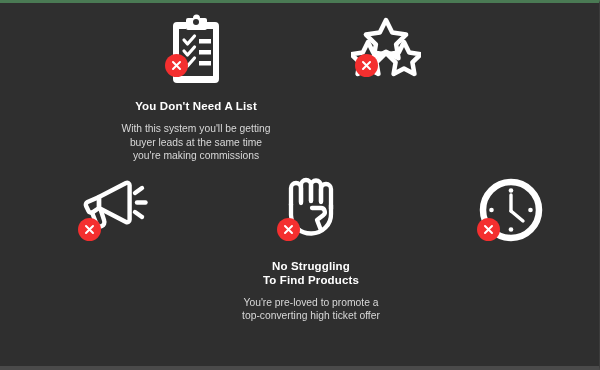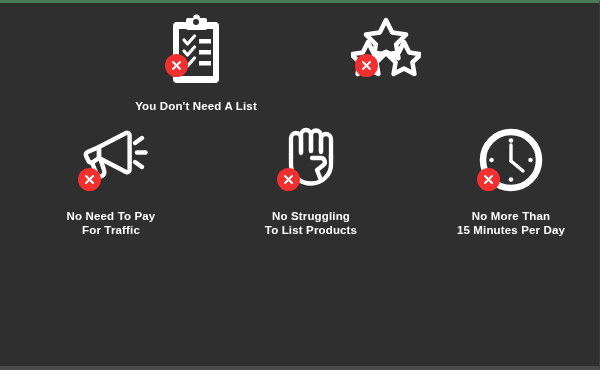--- a/index.html
+++ b/index.html
@@ -117,20 +117,23 @@
             <rect x="34" y="36" width="12" height="4.5" fill="#ffffff"></rect>
             <rect x="34" y="47" width="12" height="4.5" fill="#ffffff"></rect>
           </svg>
           <span class="badge badge-clipboard">
             <svg width="11" height="11" viewBox="0 0 11 11">
               <path d="M2 2 L9 9 M9 2 L2 9" stroke="#ffffff" stroke-width="2" stroke-linecap="round"></path>
             </svg>
           </span>
         </div>
         <div class="card-title">You Don't Need A List</div>
+        <div class="card-desc">With this system you'll be getting
+buyer leads at the same time
+you're making commissions</div>
       </div>
 
       <div class="card">
         <div class="icon-wrap">
           <svg width="70" height="70" viewBox="0 0 70 70">
             <path d="M35 5 l6.2 12.6 l13.9 2 l-10 9.8 l2.4 13.8 l-12.5 -6.5 l-12.5 6.5 l2.4 -13.8 l-10 -9.8 l13.9 -2 z" fill="none" stroke="#ffffff" stroke-width="4.5" stroke-linejoin="round"></path>
             <path d="M17 27 l5.2 10.5 l11.6 1.7 l-8.4 8.2 l2 11.5 l-10.4 -5.4 l-10.4 5.4 l2 -11.5 l-8.4 -8.2 l11.6 -1.7 z" fill="none" stroke="#ffffff" stroke-width="4.5" stroke-linejoin="round"></path>
             <path d="M53 27 l5.2 10.5 l11.6 1.7 l-8.4 8.2 l2 11.5 l-10.4 -5.4 l-10.4 5.4 l2 -11.5 l-8.4 -8.2 l11.6 -1.7 z" fill="none" stroke="#ffffff" stroke-width="4.5" stroke-linejoin="round"></path>
           </svg>
           <span class="badge badge-stars">
@@ -156,22 +159,20 @@
               <path d="M63 25.5 h8.5"></path>
               <path d="M61 35 l7 5"></path>
             </g>
           </svg>
           <span class="badge badge-megaphone">
             <svg width="11" height="11" viewBox="0 0 11 11">
               <path d="M2 2 L9 9 M9 2 L2 9" stroke="#ffffff" stroke-width="2" stroke-linecap="round"></path>
             </svg>
           </span>
         </div>
-        <div class="card-title">No Need To Pay
-For Traffic</div>
       </div>
 
       <div class="card card-bottom">
         <div class="icon-wrap">
           <svg width="60" height="70" viewBox="0 0 60 70">
             <g fill="none" stroke="#ffffff" stroke-width="4.3" stroke-linejoin="round" stroke-linecap="round">
               <path d="M10 30 V13 a5 5 0 0 1 10 0 v15"></path>
               <path d="M20 27 V10 a5 5 0 0 1 10 0 v16"></path>
               <path d="M30 26 V10.5 a5 5 0 0 1 10 0 v16"></path>
               <path d="M40 27 V14 a5 5 0 0 1 10 0 v20"></path>
@@ -179,39 +180,39 @@
               <path d="M31 33 h9 a4 4 0 0 1 2.5 7 l-6.5 5 l3.5 9"></path>
             </g>
           </svg>
           <span class="badge badge-fist">
             <svg width="11" height="11" viewBox="0 0 11 11">
               <path d="M2 2 L9 9 M9 2 L2 9" stroke="#ffffff" stroke-width="2" stroke-linecap="round"></path>
             </svg>
           </span>
         </div>
         <div class="card-title">No Struggling
-To List Products</div>
+To Find Products</div>
+        <div class="card-desc">You're pre-loved to promote a
+top-converting high ticket offer</div>
       </div>
 
       <div class="card card-bottom">
         <div class="icon-wrap">
           <svg width="66" height="66" viewBox="0 0 66 66">
             <circle cx="33" cy="33" r="28" fill="none" stroke="#ffffff" stroke-width="6.5"></circle>
             <circle cx="33" cy="13.5" r="2.3" fill="#ffffff"></circle>
             <circle cx="33" cy="52.5" r="2.3" fill="#ffffff"></circle>
             <circle cx="13.5" cy="33" r="2.3" fill="#ffffff"></circle>
             <circle cx="52.5" cy="33" r="2.3" fill="#ffffff"></circle>
             <path d="M33 18 V34" fill="none" stroke="#ffffff" stroke-width="3.4" stroke-linecap="round"></path>
             <path d="M33 34 L45 44" fill="none" stroke="#ffffff" stroke-width="3.4" stroke-linecap="round"></path>
           </svg>
           <span class="badge badge-clock">
             <svg width="11" height="11" viewBox="0 0 11 11">
               <path d="M2 2 L9 9 M9 2 L2 9" stroke="#ffffff" stroke-width="2" stroke-linecap="round"></path>
             </svg>
           </span>
         </div>
-        <div class="card-title">No More Than
-15 Minutes Per Day</div>
       </div>
 
     </div>
   </div>
 </div>
 
 </body></html>

